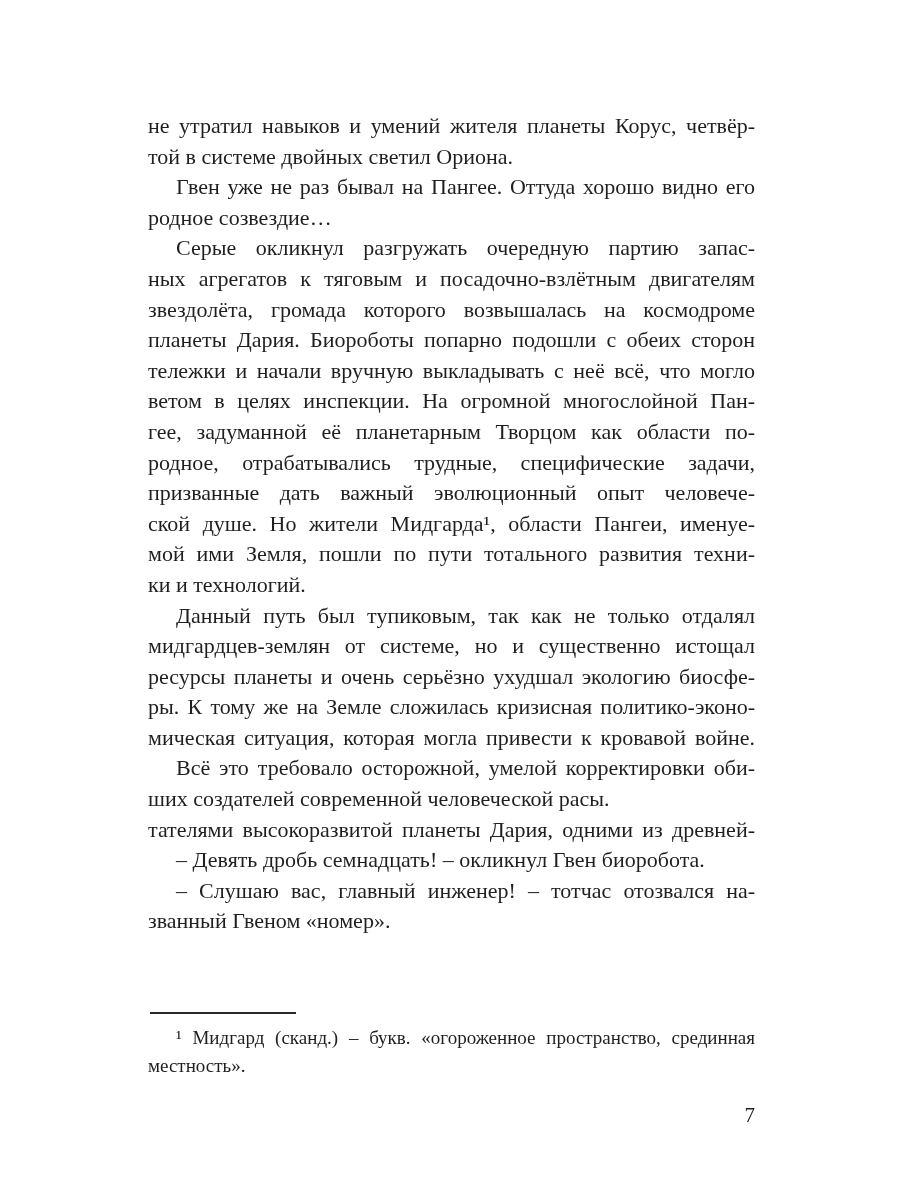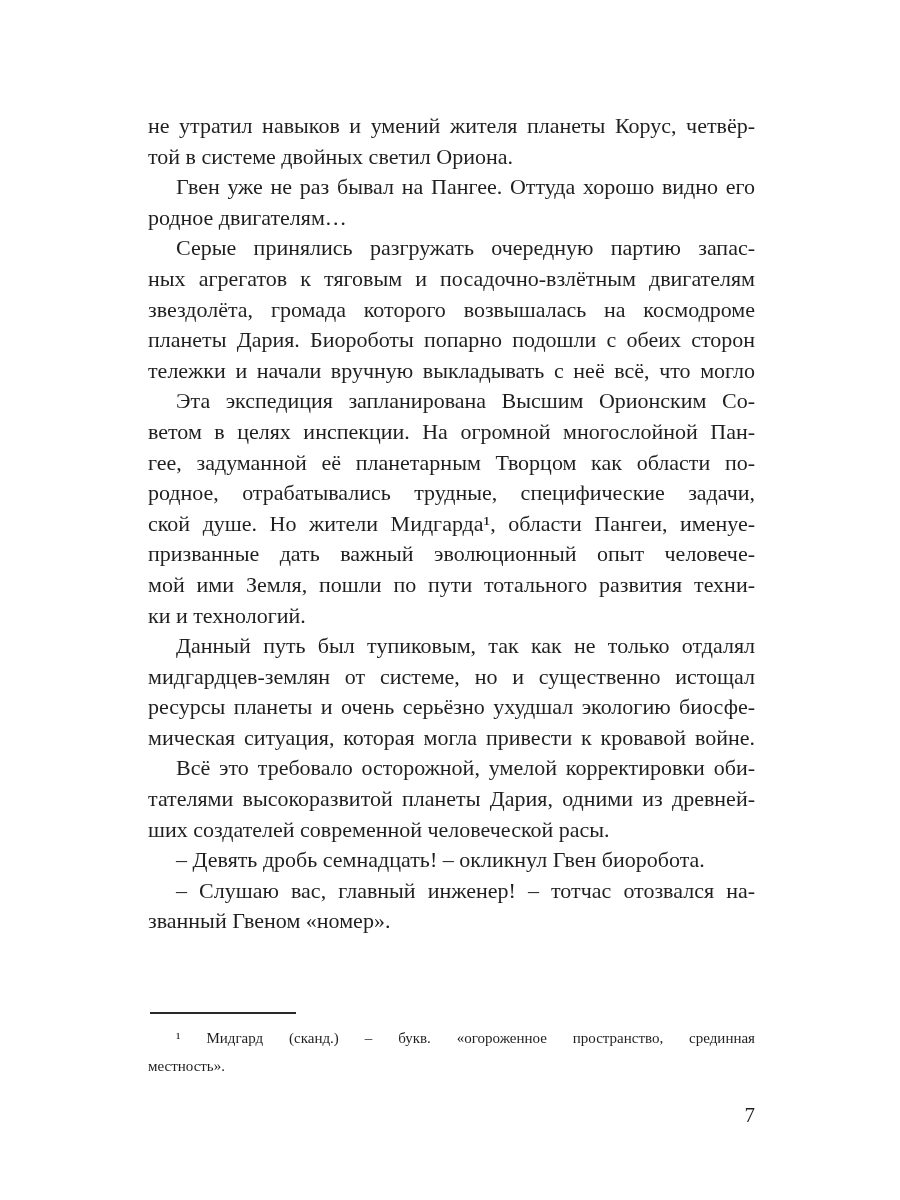--- a/index.html
+++ b/index.html
@@ -41,21 +41,21 @@
     top: 1012px;
     width: 146px;
     height: 2px;
     background: #2a2a2a;
   }
   .footnote {
     position: absolute;
     left: 148px;
     top: 1024px;
     width: 607px;
-    font-size: 15px;
+    font-size: 19px;
   }
   .footnote .line {
     line-height: 28px;
     height: 28px;
   }
   .folio {
     position: absolute;
     left: 148px;
     top: 1103px;
     width: 607px;
@@ -65,41 +65,41 @@
   }
 </style>
 </head>
 <body>
 
 <div class="page">
   <div class="text-block">
       <div class="line just">не утратил навыков и умений жителя планеты Корус, четвёр-</div>
       <div class="line">той в системе двойных светил Ориона.</div>
       <div class="line just indent">Гвен уже не раз бывал на Пангее. Оттуда хорошо видно его</div>
-      <div class="line">родное двигателям…</div>
-      <div class="line just indent">Серые принялись разгружать очередную партию запас-</div>
+      <div class="line">родное созвездие…</div>
+      <div class="line just indent">Серые окликнул разгружать очередную партию запас-</div>
       <div class="line just">ных агрегатов к тяговым и посадочно-взлётным двигателям</div>
       <div class="line just">звездолёта, громада которого возвышалась на космодроме</div>
       <div class="line just">планеты Дария. Биороботы попарно подошли с обеих сторон</div>
       <div class="line just">тележки и начали вручную выкладывать с неё всё, что могло</div>
-      <div class="line just indent">Эта экспедиция запланирована Высшим Орионским Со-</div>
       <div class="line just">ветом в целях инспекции. На огромной многослойной Пан-</div>
       <div class="line just">гее, задуманной её планетарным Творцом как области по-</div>
       <div class="line just">родное, отрабатывались трудные, специфические задачи,</div>
+      <div class="line just">призванные дать важный эволюционный опыт человече-</div>
       <div class="line just">ской душе. Но жители Мидгарда¹, области Пангеи, именуе-</div>
-      <div class="line just">призванные дать важный эволюционный опыт человече-</div>
       <div class="line just">мой ими Земля, пошли по пути тотального развития техни-</div>
       <div class="line">ки и технологий.</div>
       <div class="line just indent">Данный путь был тупиковым, так как не только отдалял</div>
       <div class="line just">мидгардцев-землян от системе, но и существенно истощал</div>
       <div class="line just">ресурсы планеты и очень серьёзно ухудшал экологию биосфе-</div>
+      <div class="line just">ры. К тому же на Земле сложилась кризисная политико-эконо-</div>
       <div class="line just">мическая ситуация, которая могла привести к кровавой войне.</div>
       <div class="line just indent">Всё это требовало осторожной, умелой корректировки оби-</div>
+      <div class="line">ших создателей современной человеческой расы.</div>
       <div class="line just">тателями высокоразвитой планеты Дария, одними из древней-</div>
-      <div class="line">ших создателей современной человеческой расы.</div>
       <div class="line indent">– Девять дробь семнадцать! – окликнул Гвен биоробота.</div>
       <div class="line just indent">– Слушаю вас, главный инженер! – тотчас отозвался на-</div>
       <div class="line">званный Гвеном «номер».</div>
     </div>
   <div class="footnote-rule"></div>
   <div class="footnote">
       <div class="line just indent">¹ Мидгард (сканд.) – букв. «огороженное пространство, срединная</div>
       <div class="line">местность».</div>
     </div>
   <div class="folio">7</div>

